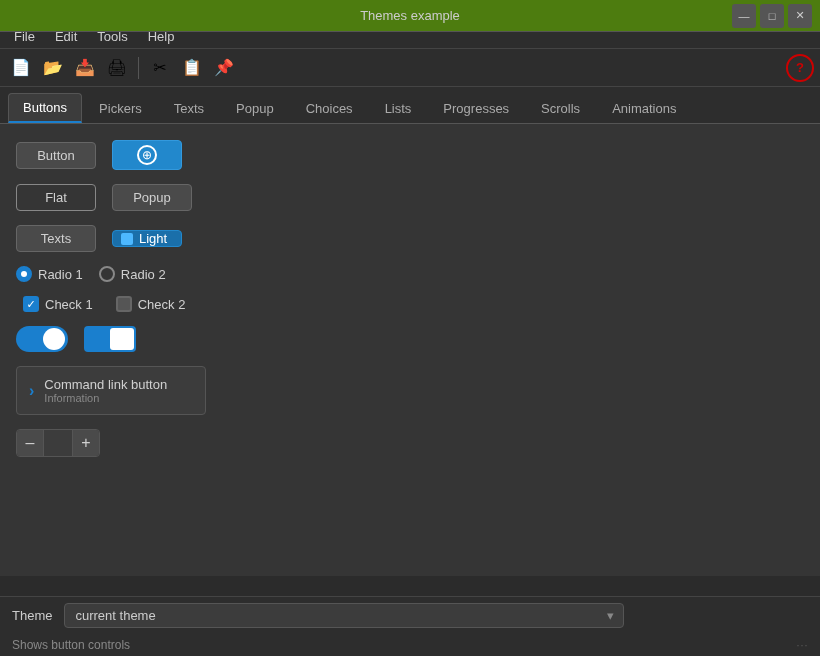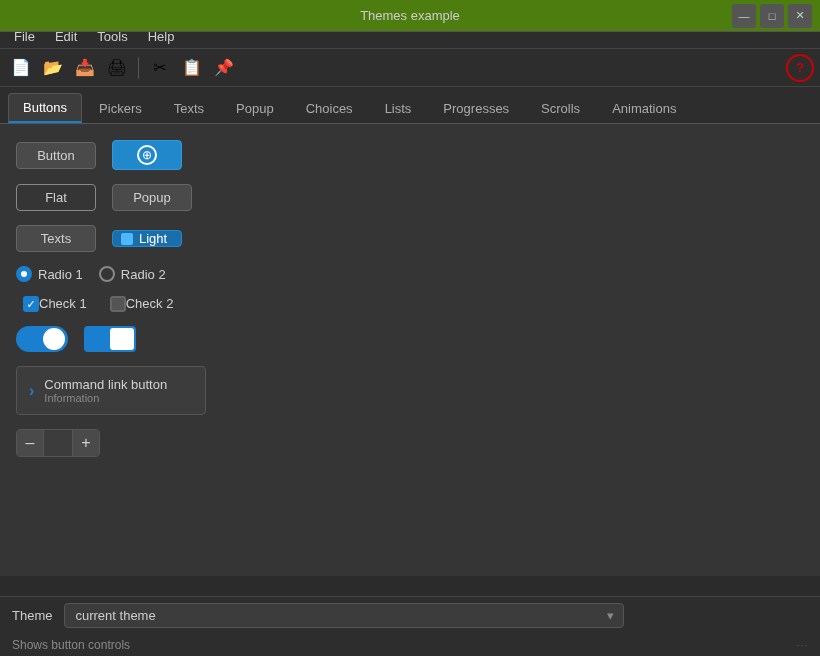--- a/index.html
+++ b/index.html
@@ -288,22 +288,22 @@
     .radio-inner {
       width: 6px;
       height: 6px;
       border-radius: 50%;
       background: #fff;
     }
 
     
     .check-wrap {
       display: flex;
-      align-items: flex-start;
-      gap: 0;
+      align-items: center;
+      gap: 6px;
       cursor: pointer;
       padding-left: 7px;
     }
     .checkbox {
       width: 16px;
       height: 16px;
       border-radius: 3px;
       border: 2px solid #888;
       display: flex;
       align-items: center;

